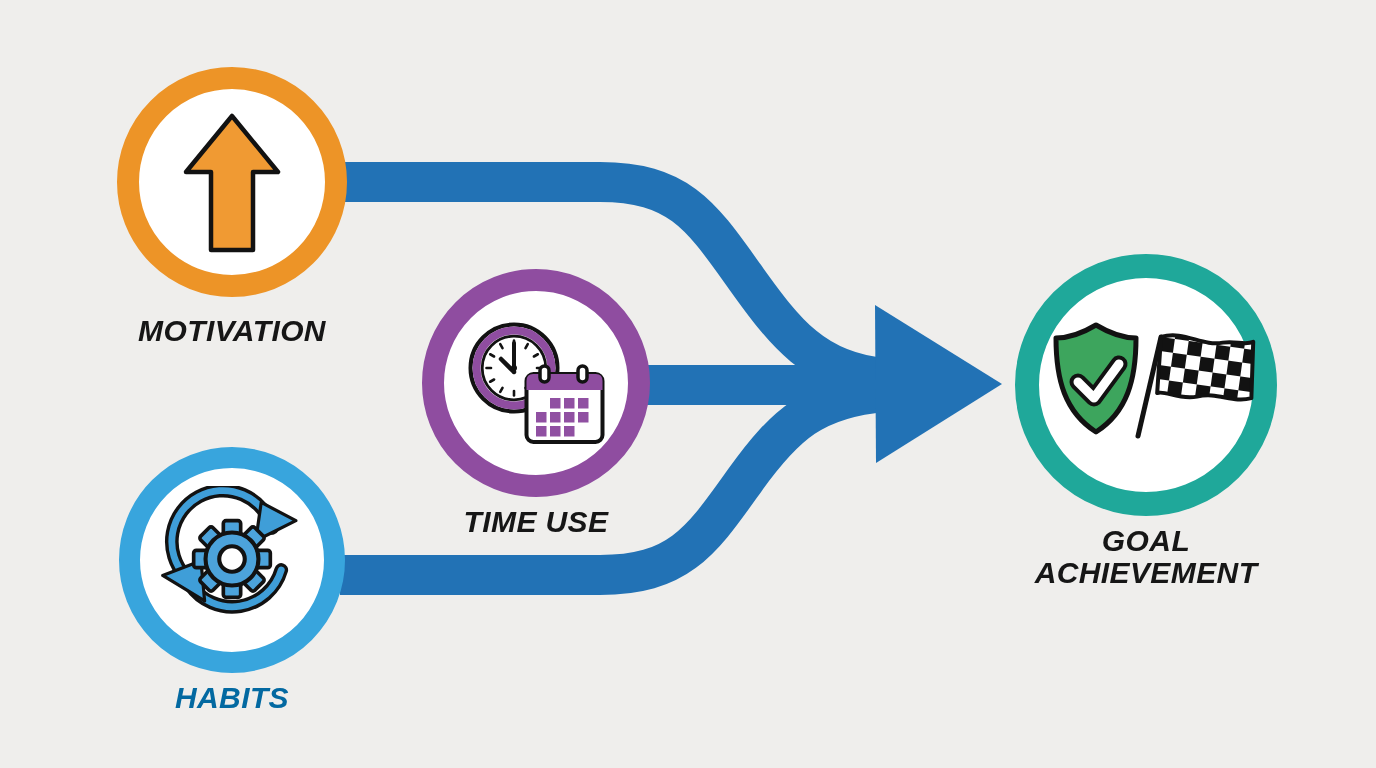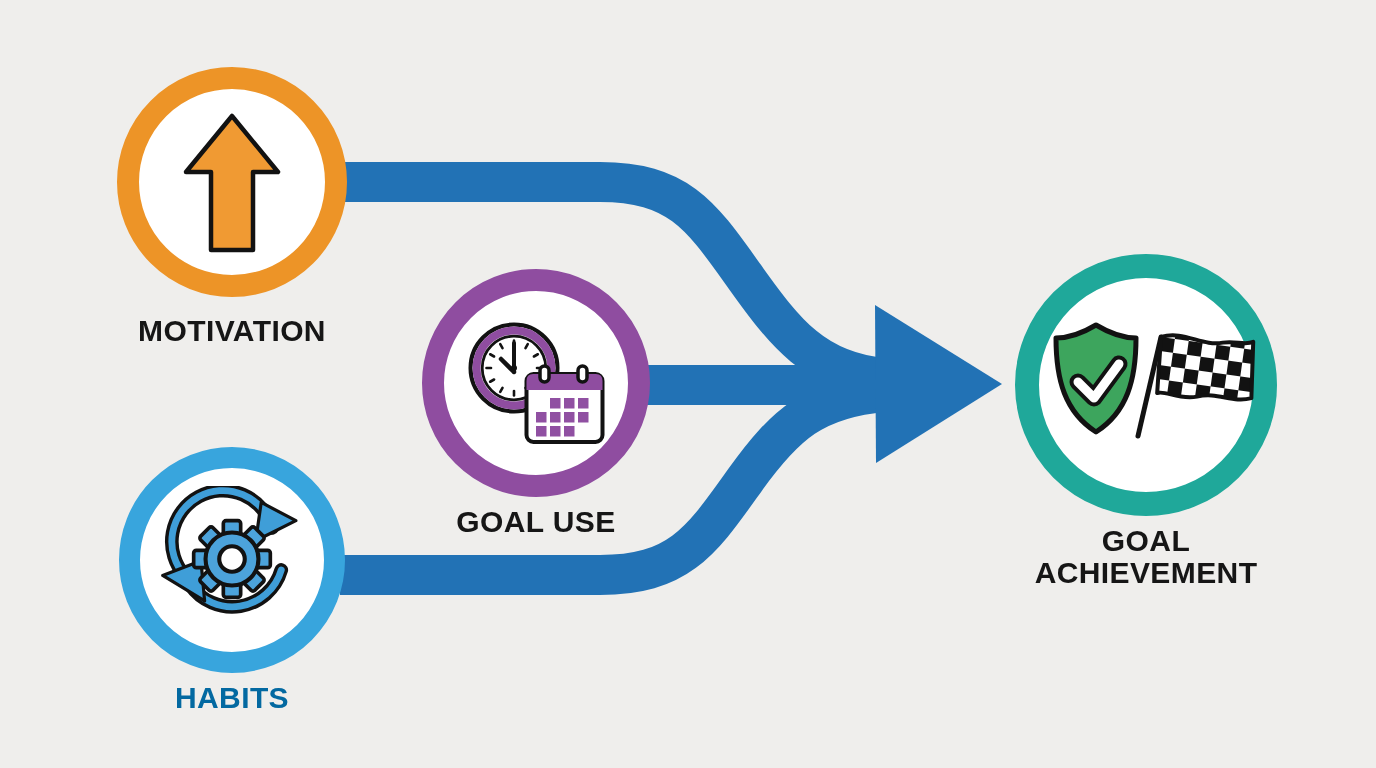--- a/index.html
+++ b/index.html
@@ -2,20 +2,21 @@
 <html><head>
 <meta charset="utf-8">
 <style>
   html,body{margin:0;padding:0;}
   .canvas{
     position:relative;
     width:1376px;height:768px;
     overflow:hidden;
     background:#efeeec;
     font-family:"Liberation Sans", sans-serif;
+    font-style:italic;
   }
   .flow{position:absolute;left:0;top:0;}
   .ring{
     position:absolute;
     border-style:solid;
     border-radius:50%;
     background:#ffffff;
     box-sizing:border-box;
   }
   .icon{position:absolute;}
@@ -85,21 +86,21 @@
         <rect x="10" y="44" width="10.5" height="10.5"></rect>
         <rect x="24" y="44" width="10.5" height="10.5"></rect>
         <rect x="38" y="44" width="10.5" height="10.5"></rect>
         <rect x="52" y="44" width="10.5" height="10.5"></rect>
         <rect x="10" y="58" width="10.5" height="10.5"></rect>
         <rect x="24" y="58" width="10.5" height="10.5"></rect>
         <rect x="38" y="58" width="10.5" height="10.5"></rect>
       </g>
     </g>
   </svg>
-  <div class="label" style="left: 536px; top: 505px; color: rgb(22, 22, 22);">GOAL USE</div>
+  <div class="label" style="left: 536px; top: 505px; color: rgb(22, 22, 22);">TIME USE</div>
 
   <div class="ring" style="left: 119px; top: 447px; width: 226px; height: 226px; border-width: 21px; border-color: rgb(56, 165, 221);"></div>
   <svg class="icon" style="left:159px;top:486px;" width="146" height="146" viewBox="0 0 160 160">
     <g>
       <path d="M28 98 A56 56 0 1 1 124 46" fill="none" stroke="#121212" stroke-width="15" stroke-linecap="round"></path>
       <path d="M28 98 A56 56 0 1 1 124 46" fill="none" stroke-width="7.5" stroke-linecap="round" stroke="#3f9ed8"></path>
       <path d="M134 92 A56 56 0 0 1 34 108" fill="none" stroke="#121212" stroke-width="15" stroke-linecap="round"></path>
       <path d="M134 92 A56 56 0 0 1 34 108" fill="none" stroke-width="7.5" stroke-linecap="round" stroke="#3f9ed8"></path>
       <polygon points="112,18 150,38 106,60" stroke="#121212" stroke-width="3.5" stroke-linejoin="round" fill="#3f9ed8"></polygon>
       <polygon points="46,82 4,98 50,126" stroke="#121212" stroke-width="3.5" stroke-linejoin="round" fill="#3f9ed8"></polygon>

